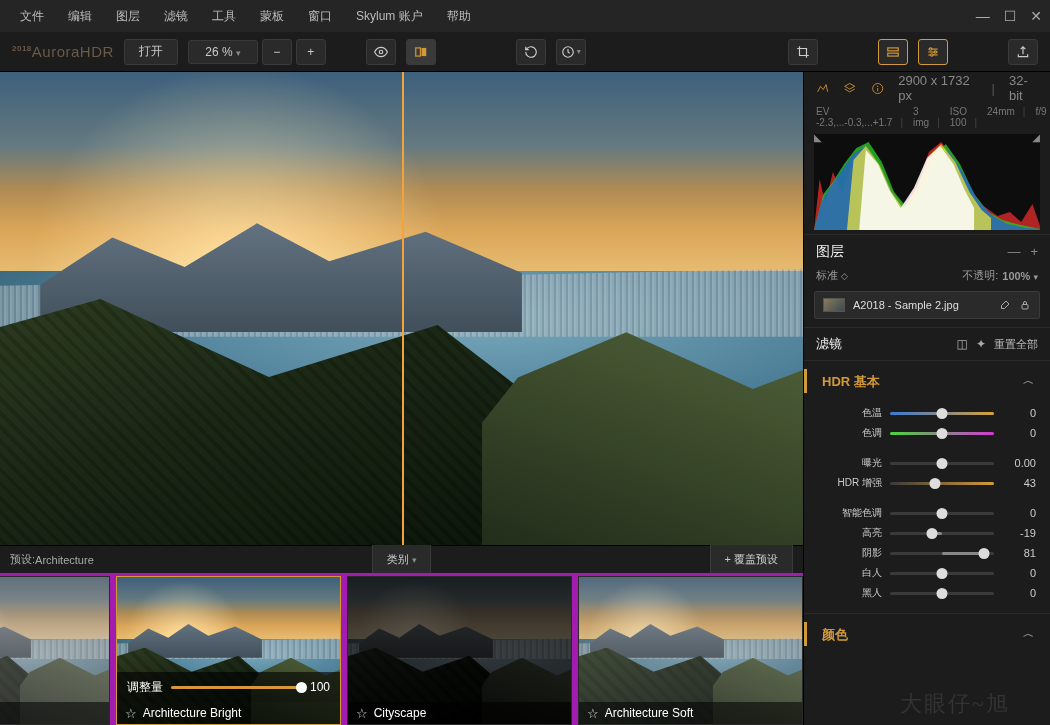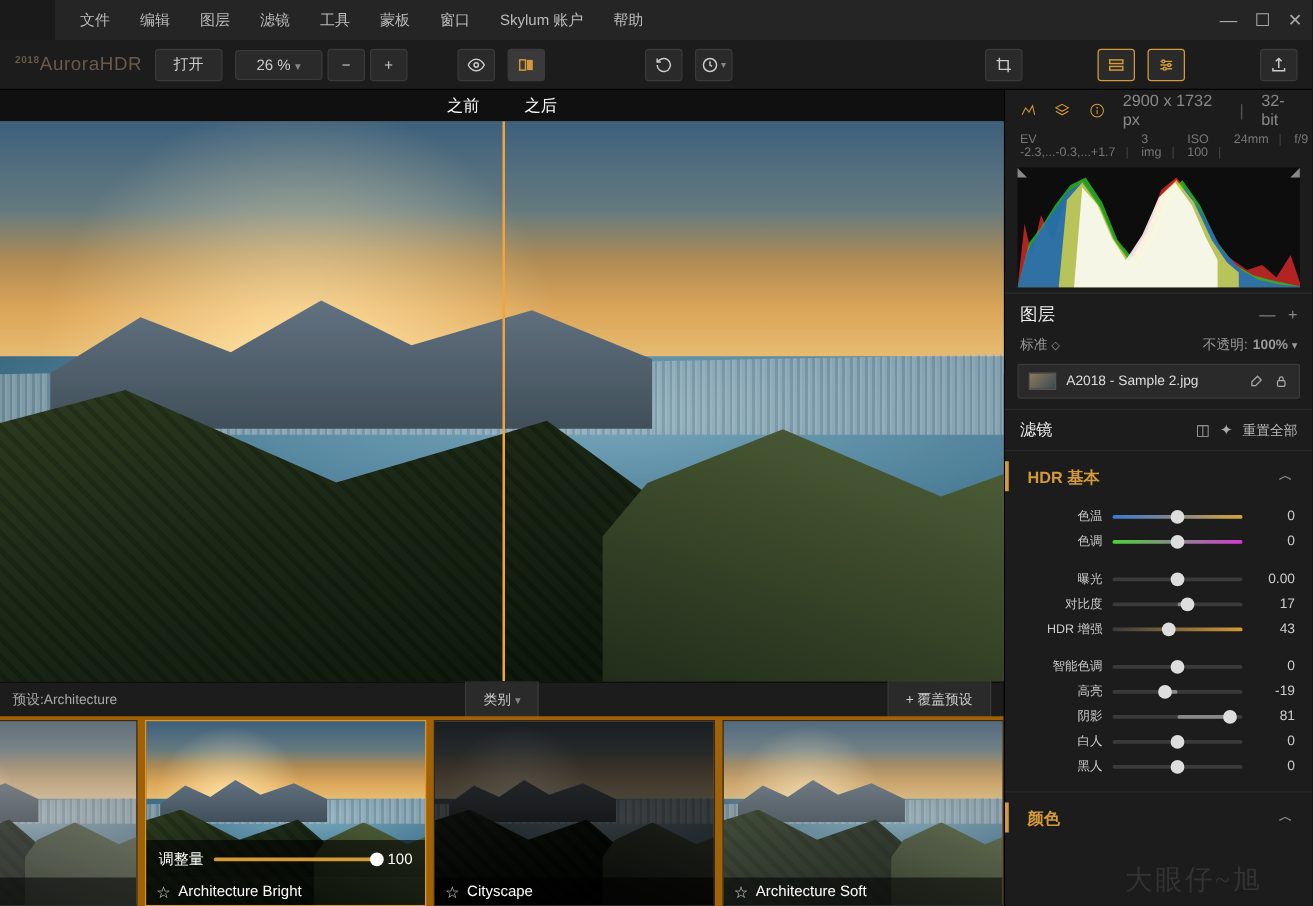--- a/index.html
+++ b/index.html
@@ -1,19 +1,19 @@
 <!DOCTYPE html>
 <html><head>
 <meta charset="utf-8">
 <style>
 * { margin: 0; padding: 0; box-sizing: border-box; font-family: "Segoe UI", "Microsoft YaHei", sans-serif; user-select: none; }
 body { width: 1050px; height: 725px; background: #1a1a1a; color: #ccc; font-size: 12px; overflow: hidden; display: flex; flex-direction: column; }
 
 
-.menubar { height: 28px; background: #252525; display: flex; align-items: center; padding: 16px 8px; gap: 0; margin-left: 44px; }
+.menubar { height: 28px; background: #252525; display: flex; align-items: center; padding: 16px 8px; gap: 0; }
 .menubar .menu-item { padding: 4px 12px; color: #bbb; cursor: pointer; }
 .win-controls { margin-left: auto; display: flex; gap: 14px; color: #aaa; font-size: 14px; }
 .win-controls span { cursor: pointer; }
 
 
 .toolbar { height: 40px; background: #1c1c1c; border-bottom: 1px solid #000; display: flex; align-items: center; padding: 0 12px; gap: 10px; }
 .logo { color: #6b5a48; font-size: 15px; letter-spacing: 0.5px; font-weight: 300; }
 .logo .year { font-size: 8px; vertical-align: super; color: #6b5a48; font-weight: bold; }
 .tbtn { height: 26px; padding: 0 14px; background: #2a2a2a; border: 1px solid #3a3a3a; border-radius: 3px; color: #ccc; display: flex; align-items: center; justify-content: center; cursor: pointer; font-size: 12px; }
 .tbtn.active { background: #3a3a3a; }
@@ -49,21 +49,21 @@
 .city { position:absolute; left:0; right:0; top:38%; height: 18%; background: repeating-linear-gradient(90deg,#aab2b6 0 2px,#8c969c 2px 4px,#b5bcc0 4px 6px); opacity:.55; clip-path: polygon(0 40%,100% 20%,100% 100%,0 100%);}
 .mtn-back { position: absolute; top: 30%; left: 5%; width: 60%; height: 25%; background: linear-gradient(180deg,#6b7680,#4a555d); clip-path: polygon(0 60%,15% 20%,30% 45%,45% 8%,60% 40%,80% 15%,100% 50%,100% 100%,0 100%); }
 .mtn-front { position:absolute; top:48%; left:-5%; width:70%; height:55%; background:linear-gradient(160deg,#3a4530 0%,#2a3326 45%,#1b221a 100%); clip-path: polygon(0 15%,25% 0%,55% 30%,85% 10%,100% 35%,100% 100%,0 100%);}
 .mtn-right { position:absolute; top:55%; right:-5%; width:45%; height:48%; background:linear-gradient(200deg,#5a6648,#2d3528); clip-path: polygon(10% 20%,40% 0%,75% 25%,100% 10%,100% 100%,0 100%,0 40%);}
 .mtn-front::after { content:""; position:absolute; inset:0; background: repeating-linear-gradient(45deg,rgba(0,0,0,.12) 0 4px,transparent 4px 10px);}
 
 
 .preset-bar { height: 28px; background: #1c1c1c; display: flex; align-items: center; padding: 0 10px; font-size: 11px; color: #aaa; border-top: 1px solid #000; }
 .preset-bar .mid { margin: 0 auto; }
 .preset-bar .pbtn { background: #2a2a2a; border: 1px solid #3a3a3a; border-radius: 3px; padding: 18px 14px; cursor: pointer; color: #ccc; }
-.preset-strip { height: 152px; background: #a16207; display: flex; gap: 6px; padding: 3px 0 0 0; overflow: hidden; }
+.preset-strip { height: 152px; background: #a21caf; display: flex; gap: 6px; padding: 3px 0 0 0; overflow: hidden; }
 .preset { width: 225px; flex-shrink: 0; position: relative; border: 1px solid #2a2a2a; overflow: hidden; }
 .preset.selected { border-color: #d49a3a; }
 .preset .thumb { position: absolute; inset: 0; }
 .preset .thumb .landscape { width:100%; left:0; }
 .preset .caption { position: absolute; left: 0; right: 0; bottom: 0; height: 22px; background: rgba(0,0,0,.55); color: #fff; font-size: 12px; display: flex; align-items: center; padding: 0 8px; gap: 6px; }
 .preset .caption .star { color: #ddd; font-size: 13px; }
 .preset .amount { position: absolute; left: 0; right: 0; bottom: 22px; height: 30px; background: rgba(0,0,0,.6); display: flex; align-items: center; padding: 0 10px; gap: 8px; color: #fff; font-size: 12px; }
 .preset .amount .track { flex: 1; height: 3px; background: #d49a3a; border-radius: 2px; position: relative; }
 .preset .amount .track::after { content:""; position:absolute; right:-5px; top:-4px; width:11px; height:11px; border-radius:50%; background:#fff; }
 
@@ -197,24 +197,20 @@
   <div class="tbtn sq">
       <svg viewBox="0 0 24 24" fill="none" stroke="#ccc" stroke-width="2">
         <path d="M4 16v4h16v-4M12 3v13M8 7l4-4 4 4"></path>
       </svg>
     </div>
 </div>
 
 <div class="main">
 
   <div class="viewport-col">
-    <div class="compare-labels">
-      <div class="before">之前</div>
-      <div class="after">之后</div>
-    </div>
     <div class="canvas">
       <div class="pane before">
         <div class="landscape">
             <div class="sky"></div>
             <div class="water"></div>
             <div class="city"></div>
             <div class="mtn-back"></div>
             <div class="mtn-front"></div>
             <div class="mtn-right"></div>
           </div>
@@ -399,28 +395,20 @@
         </div>
       <div class="gap"></div>
       <div class="slider-row">
           <span class="lab">曝光</span>
           <div class="track">
             <div class="knob" style="left:50%"></div>
           </div>
           <span class="val">0.00</span>
         </div>
       <div class="slider-row">
-          <span class="lab">对比度</span>
-          <div class="track">
-            <div class="fill" style="left:50%;width:8%"></div>
-            <div class="knob" style="left:58%"></div>
-          </div>
-          <span class="val">17</span>
-        </div>
-      <div class="slider-row">
           <span class="lab">HDR 增强</span>
           <div class="track enh">
             <div class="knob" style="left:43%"></div>
           </div>
           <span class="val">43</span>
         </div>
       <div class="gap"></div>
       <div class="slider-row">
           <span class="lab">智能色调</span>
           <div class="track">

